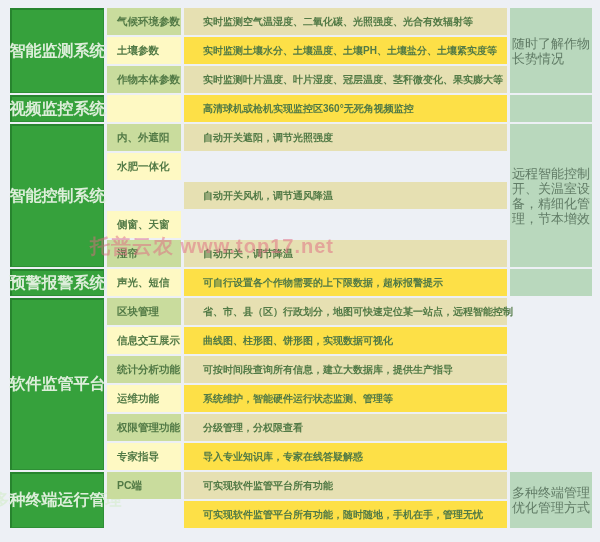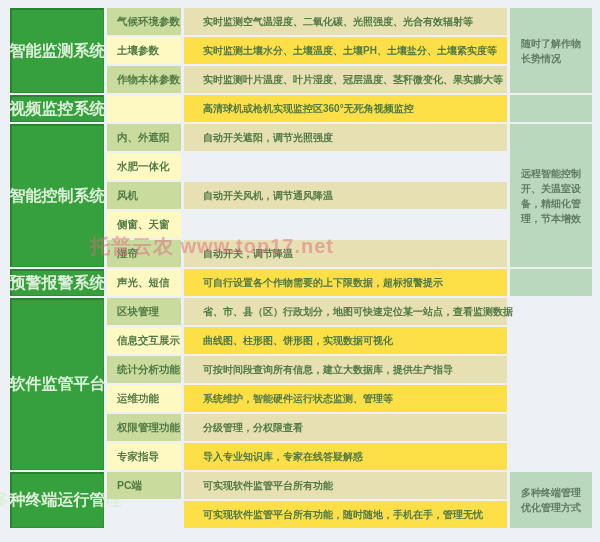--- a/index.html
+++ b/index.html
@@ -44,21 +44,21 @@
     white-space:nowrap;
   }
   .item.dark{background:#c9dc9d;}
   .item.light{background:#fef9c3;}
   .desc.dark{background:#e6e0b2;}
   .desc.light{background:#fde047;}
   .note{
     grid-column:4;
     background:#b9d8bd;
     color:#617c66;
-    font-size:10px;font-weight:bold;
+    font-size:13px;font-weight:normal;
     justify-content:center;text-align:left;
     white-space:pre-line;
     line-height:15px;
   }
   .watermark{
     position:absolute;left:90px;top:233px;
     font-size:20px;font-weight:bold;letter-spacing:1px;
     color:rgba(224,106,130,0.5);
     white-space:nowrap;
     pointer-events:none;
@@ -87,33 +87,32 @@
     <div class="cell desc dark" style="grid-row:3">实时监测叶片温度、叶片湿度、冠层温度、茎秆微变化、果实膨大等</div>
 
     <div class="cell item light" style="grid-row:4"></div>
     <div class="cell desc light" style="grid-row:4">高清球机或枪机实现监控区360°无死角视频监控</div>
 
     <div class="cell item dark" style="grid-row:5">内、外遮阳</div>
     <div class="cell desc dark" style="grid-row:5">自动开关遮阳，调节光照强度</div>
 
     <div class="cell item light" style="grid-row:6">水肥一体化</div>
 
-    <div class="cell item dark" style="grid-row:7">风机</div>
     <div class="cell desc dark" style="grid-row:7">自动开关风机，调节通风降温</div>
 
     <div class="cell item light" style="grid-row:8">侧窗、天窗</div>
 
     <div class="cell item dark" style="grid-row:9">湿帘</div>
     <div class="cell desc dark" style="grid-row:9">自动开关，调节降温</div>
 
     <div class="cell item light" style="grid-row:10">声光、短信</div>
     <div class="cell desc light" style="grid-row:10">可自行设置各个作物需要的上下限数据，超标报警提示</div>
 
     <div class="cell item dark" style="grid-row:11">区块管理</div>
-    <div class="cell desc dark" style="grid-row:11">省、市、县（区）行政划分，地图可快速定位某一站点，查看监测数据</div>
+    <div class="cell desc dark" style="grid-row:11">省、市、县（区）行政划分，地图可快速定位某一站点，远程智能控制</div>
 
     <div class="cell item light" style="grid-row:12">信息交互展示</div>
     <div class="cell desc light" style="grid-row:12">曲线图、柱形图、饼形图，实现数据可视化</div>
 
     <div class="cell item dark" style="grid-row:13">统计分析功能</div>
     <div class="cell desc dark" style="grid-row:13">可按时间段查询所有信息，建立大数据库，提供生产指导</div>
 
     <div class="cell item light" style="grid-row:14">运维功能</div>
     <div class="cell desc light" style="grid-row:14">系统维护，智能硬件运行状态监测、管理等</div>
 

